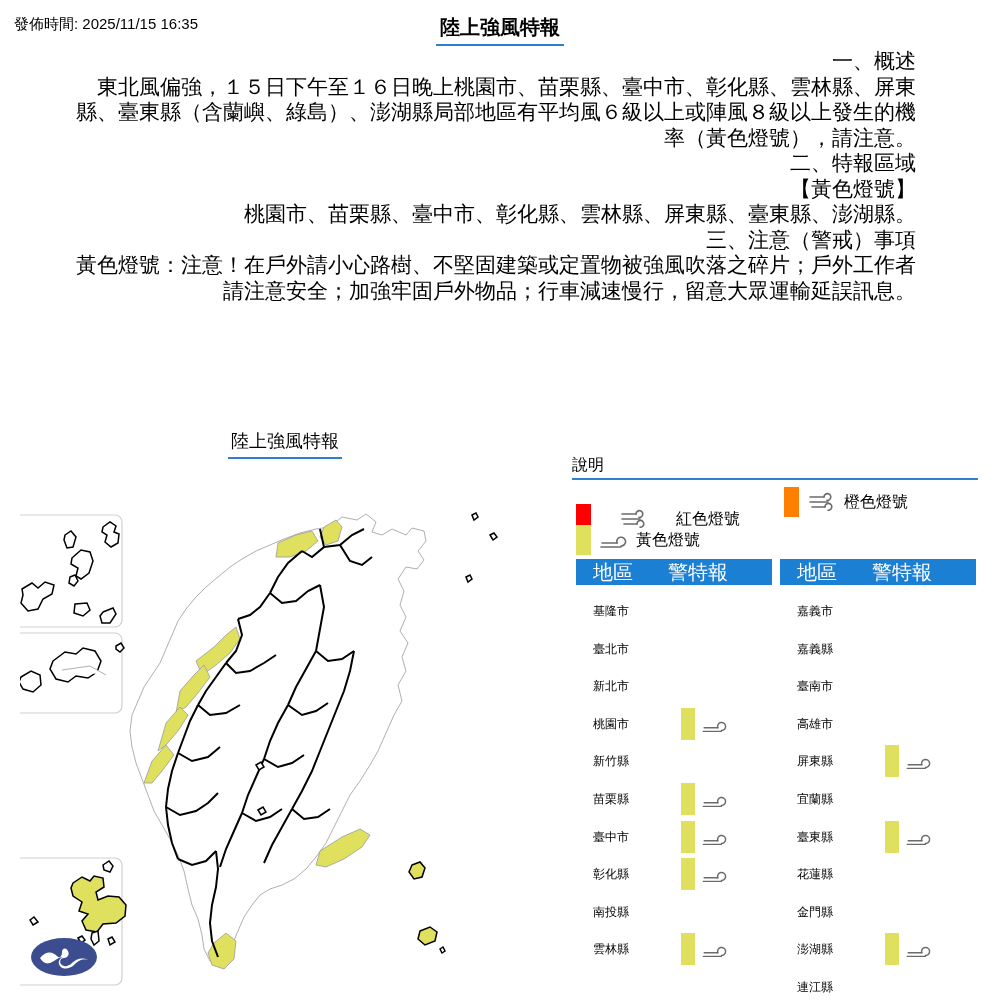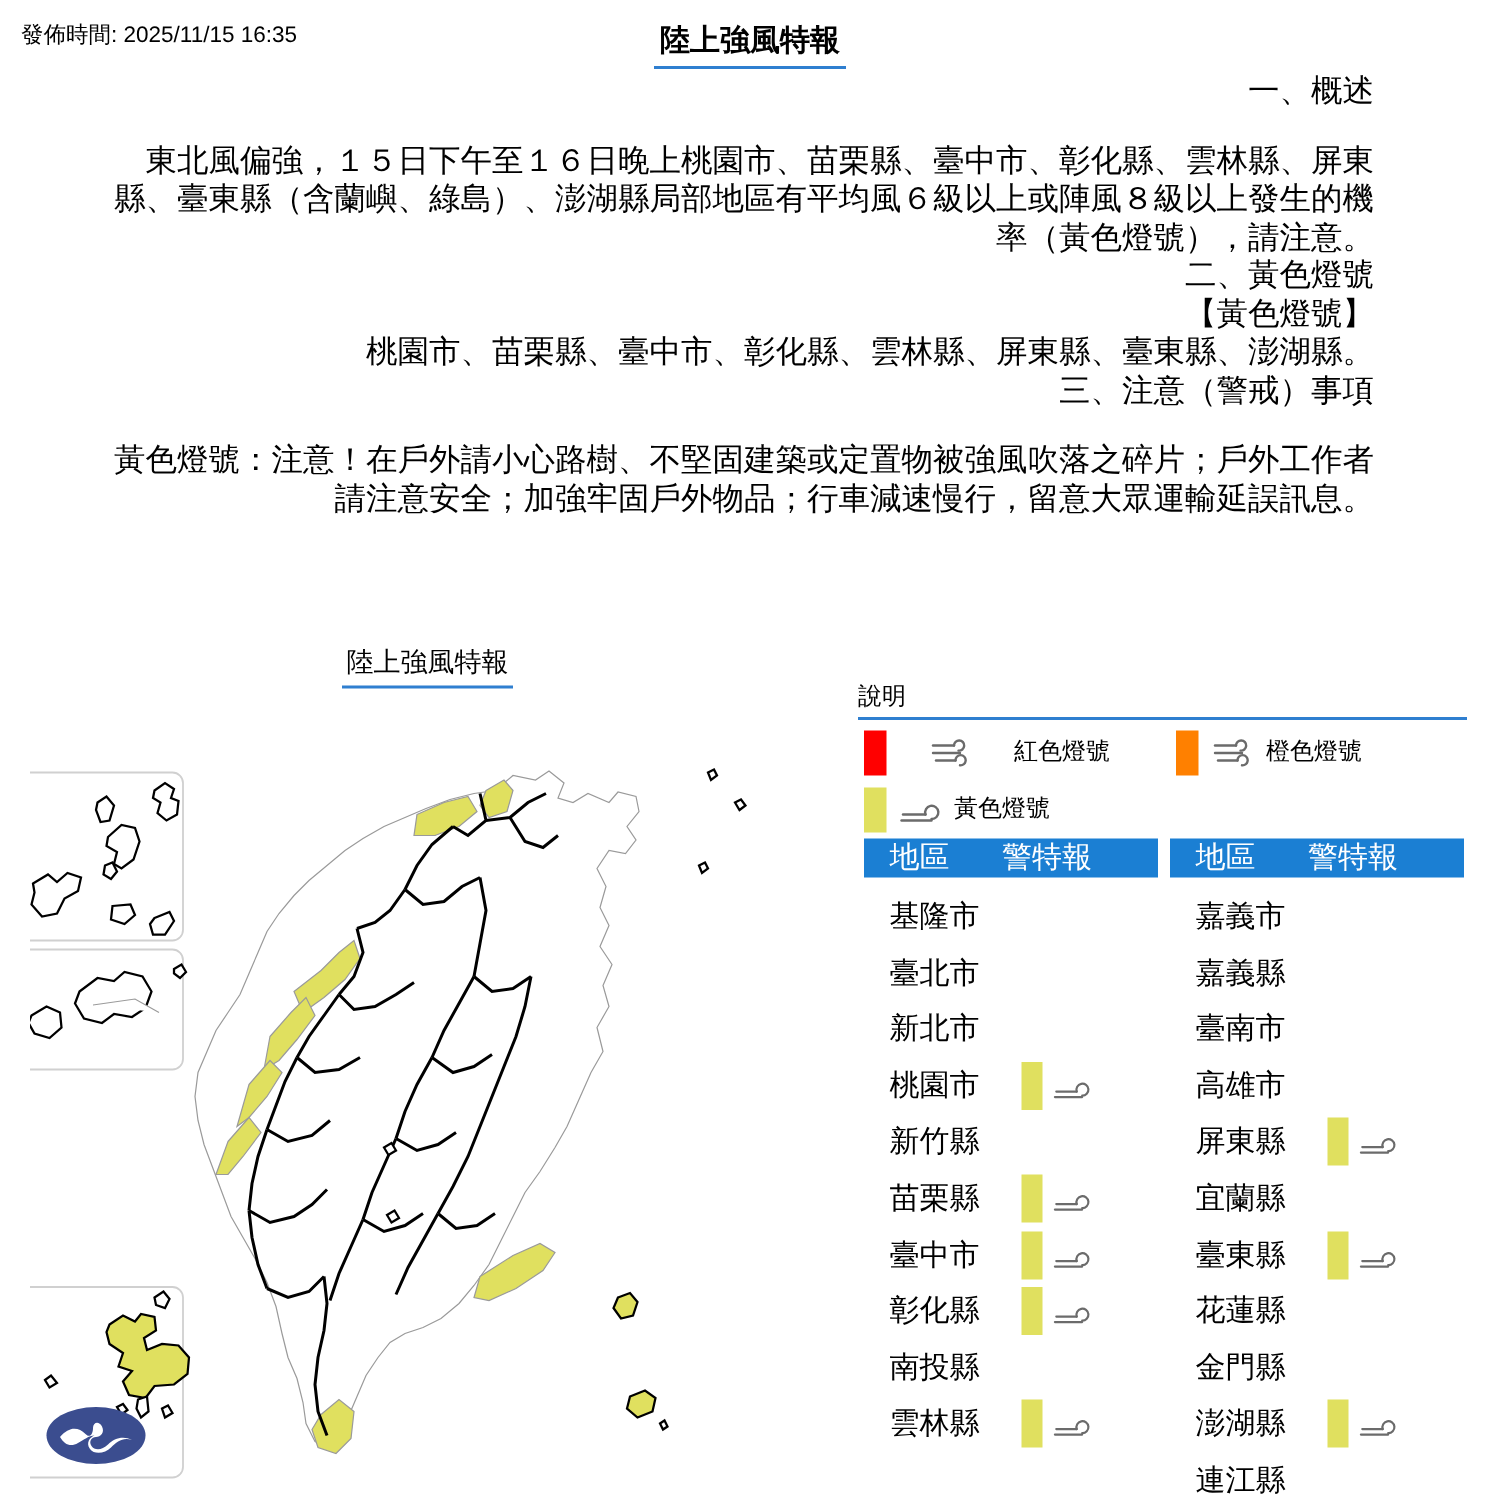--- a/index.html
+++ b/index.html
@@ -27,21 +27,21 @@
     display:inline-block;padding:0 4px 3px 4px;
     border-bottom:2.5px solid #2f7fd0;
   }
 
   
   #report-body{
     position:absolute;left:76px;top:48px;width:840px;
     font-size:21px;line-height:25.5px;text-align:right;
   }
   #report-body .ln{white-space:normal;}
-  #report-body .para{text-indent:0;margin-top:21px;}
+  #report-body .para{text-indent:0;}
 
   
   #map-panel{position:absolute;left:20px;top:420px;width:540px;height:580px;}
   #map-title{
     position:absolute;left:0;top:8px;width:530px;text-align:center;
     font-size:18px;line-height:26px;
   }
   #map-title span.t{
     display:inline-block;padding:0 3px 3px 3px;
     border-bottom:2.5px solid #2f7fd0;
@@ -67,41 +67,41 @@
     position:absolute;top:0;height:26px;width:196px;background:#1b7fd3;
     color:#ffffff;font-size:20px;line-height:26px;
   }
   .hdr-bar .h-region{position:absolute;left:17px;}
   .hdr-bar .h-alert{position:absolute;left:92px;}
 
   .table-cols{position:relative;margin-top:8px;height:400px;}
   .tcol{position:absolute;top:0;width:200px;}
   .trow{position:relative;height:37.6px;}
   .trow .name{
-    position:absolute;left:17px;top:6px;font-size:20px;line-height:24px;
+    position:absolute;left:17px;top:6px;font-size:12px;line-height:24px;
     white-space:nowrap;
   }
   .trow .chip{position:absolute;left:105px;top:2px;width:14px;height:32px;}
   .trow .wind{position:absolute;left:125px;top:9px;width:30px;height:20px;}
 </style>
 </head>
 <body>
 
 <div class="page">
 
   <div id="publish-time">發佈時間: 2025/11/15 16:35</div>
 
   <div id="doc-title">
     <span class="t">陸上強風特報</span>
   </div>
 
   <div id="report-body">
     <div class="ln">一、概述</div>
     <div class="ln para">東北風偏強，１５日下午至１６日晚上桃園市、苗栗縣、臺中市、彰化縣、雲林縣、屏東縣、臺東縣（含蘭嶼、綠島）、澎湖縣局部地區有平均風６級以上或陣風８級以上發生的機率（黃色燈號），請注意。</div>
-    <div class="ln">二、黃色燈號</div>
+    <div class="ln">二、特報區域</div>
     <div class="ln">【黃色燈號】</div>
     <div class="ln">桃園市、苗栗縣、臺中市、彰化縣、雲林縣、屏東縣、臺東縣、澎湖縣。</div>
     <div class="ln">三、注意（警戒）事項</div>
     <div class="ln para">黃色燈號：注意！在戶外請小心路樹、不堅固建築或定置物被強風吹落之碎片；戶外工作者請注意安全；加強牢固戶外物品；行車減速慢行，留意大眾運輸延誤訊息。</div>
   </div>
 
   <div id="map-panel">
     <div id="map-title">
       <span class="t">陸上強風特報</span>
     </div>
@@ -233,21 +233,21 @@
              C27 26, 30 22, 33 21 C29 21, 26 24, 22 26 C17 29, 13 27, 10 22 Z" fill="#ffffff"></path>
   </svg>
 
   <div id="info-panel">
 
     <div id="legend-heading">說明</div>
     <div id="legend-rule"></div>
 
     <div class="legend-rows">
 
-      <div class="legend-item" style="left:4px;top:0;gap:20px;">
+      <div class="legend-item" style="left:4px;top:17px;gap:20px;">
         <span class="chip" style="background:#FF0000"></span>
         <svg class="wind" viewBox="0 0 30 22">
           <g fill="none" stroke="#6b6b6b" stroke-width="1.6" stroke-linecap="round">
             <path d="M2 6 H16"></path>
             <path d="M16 6 a3.4 3.4 0 1 1 3 3.4"></path>
             <path d="M2 11 H20"></path>
             <path d="M4 16 H17"></path>
             <path d="M17 16 a3.4 3.4 0 1 1 3 3.2"></path>
           </g>
         </svg>

